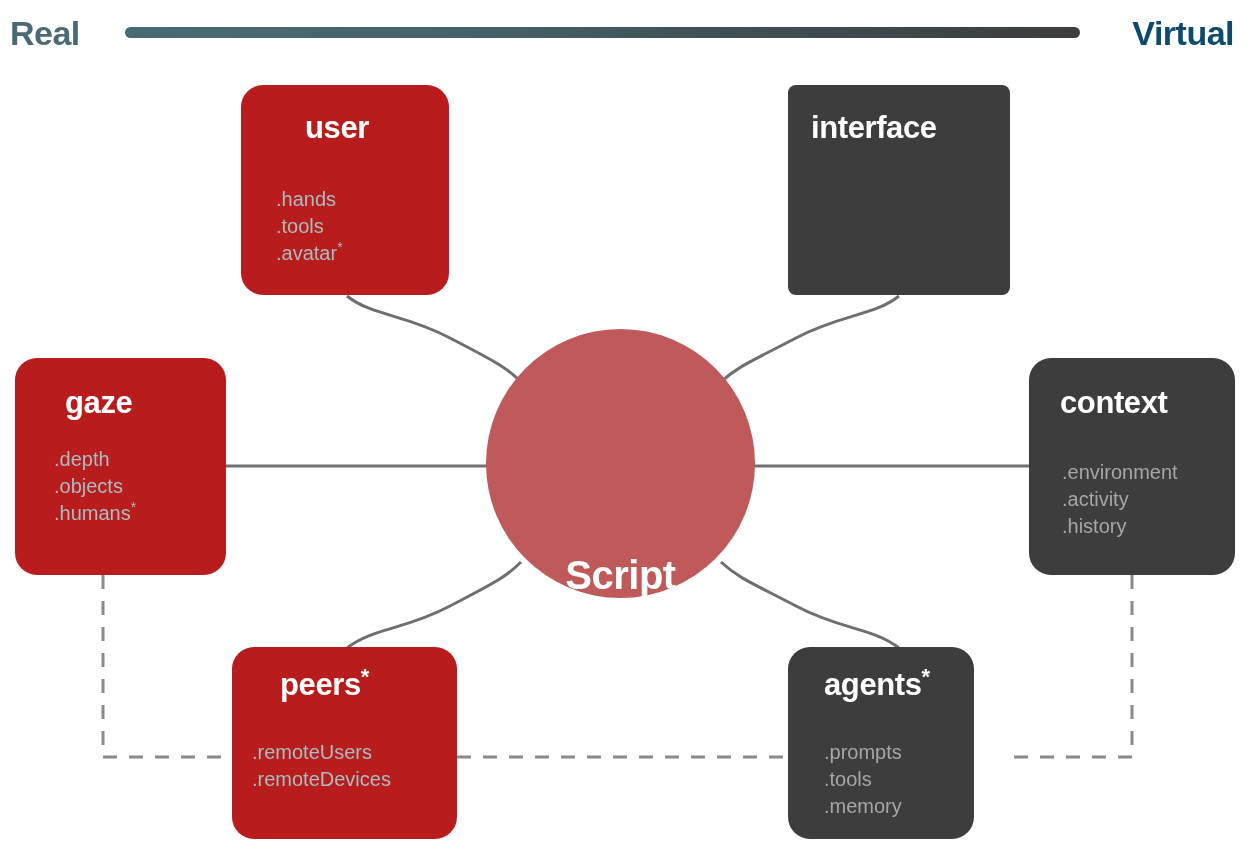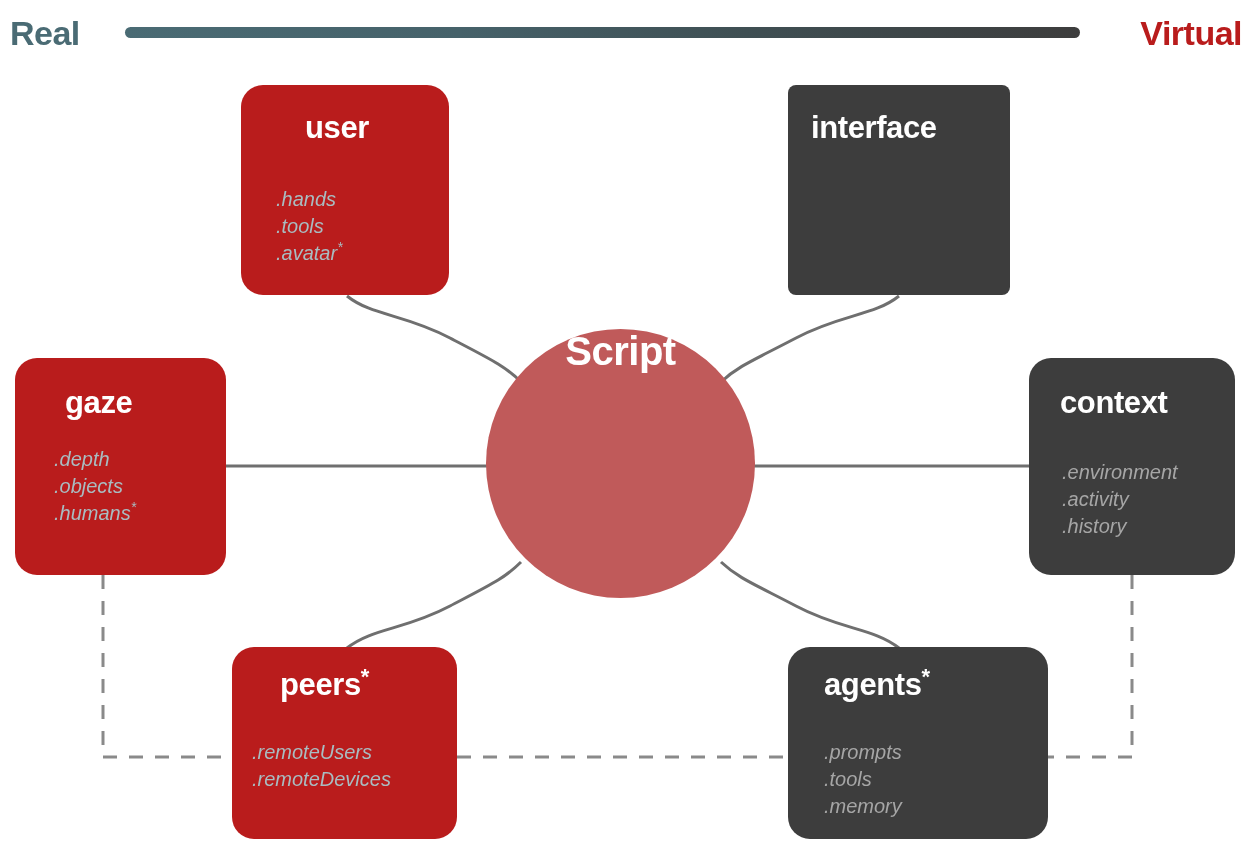--- a/index.html
+++ b/index.html
@@ -28,22 +28,22 @@
     font-size: 34px;
     font-weight: bold;
     letter-spacing: -0.5px;
     line-height: 44px;
   }
   #axis-label-real {
     left: 10px;
     color: #4a6b74;
   }
   #axis-label-virtual {
-    right: 8px;
-    color: #b91c1c;
+    right: 16px;
+    color: #0c4a6e;
   }
   #axis-gradient-bar {
     position: absolute;
     left: 125px;
     top: 27px;
     width: 955px;
     height: 11px;
     border-radius: 6px;
     background: linear-gradient(to right, #4a6b74 0%, #46626a 35%, #3f4f53 65%, #3d3d3d 100%);
   }
@@ -91,21 +91,20 @@
   }
   .node-title .star {
     font-size: 22px;
     vertical-align: super;
     line-height: 0;
   }
   .node-props {
     font-size: 20px;
     line-height: 27px;
     white-space: nowrap;
-    font-style: italic;
   }
   .node-box.real .node-props {
     color: #a9bcc1;
   }
   .node-box.virtual .node-props {
     color: #a6a6a6;
   }
   .node-props .star {
     font-size: 14px;
     vertical-align: super;
@@ -126,35 +125,35 @@
   #node-world .node-props { position: absolute; left: 39px; top: 88px; }
 
   #node-context  { left: 1029px; top: 358px; width: 206px; height: 217px; }
   #node-context .node-title { position: absolute; left: 31px; top: 27px; }
   #node-context .node-props { position: absolute; left: 33px; top: 101px; }
 
   #node-peers    { left: 232px; top: 647px; width: 225px; height: 192px; }
   #node-peers .node-title { position: absolute; left: 48px; top: 20px; }
   #node-peers .node-props { position: absolute; left: 20px; top: 92px; }
 
-  #node-agents   { left: 788px; top: 647px; width: 260px; height: 192px; }
+  #node-agents   { left: 788px; top: 647px; width: 186px; height: 192px; }
   #node-agents .node-title { position: absolute; left: 36px; top: 20px; }
   #node-agents .node-props { position: absolute; left: 36px; top: 92px; }
 
   
   #center-node {
     position: absolute;
     left: 486px;
     top: 329px;
     width: 269px;
     height: 269px;
     border-radius: 50%;
     background: #c05a5a;
     display: flex;
-    align-items: flex-start;
+    align-items: flex-end;
     justify-content: center;
   }
   #center-node-label {
     color: #ffffff;
     font-size: 40px;
     font-weight: bold;
     letter-spacing: -0.5px;
   }
 </style>
 </head>

